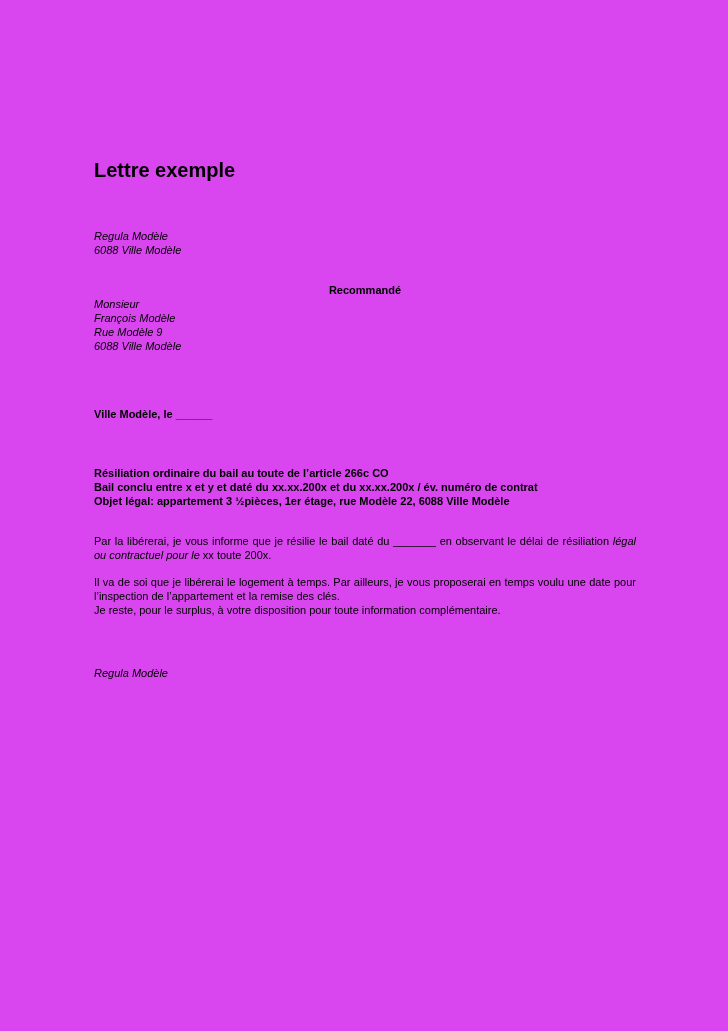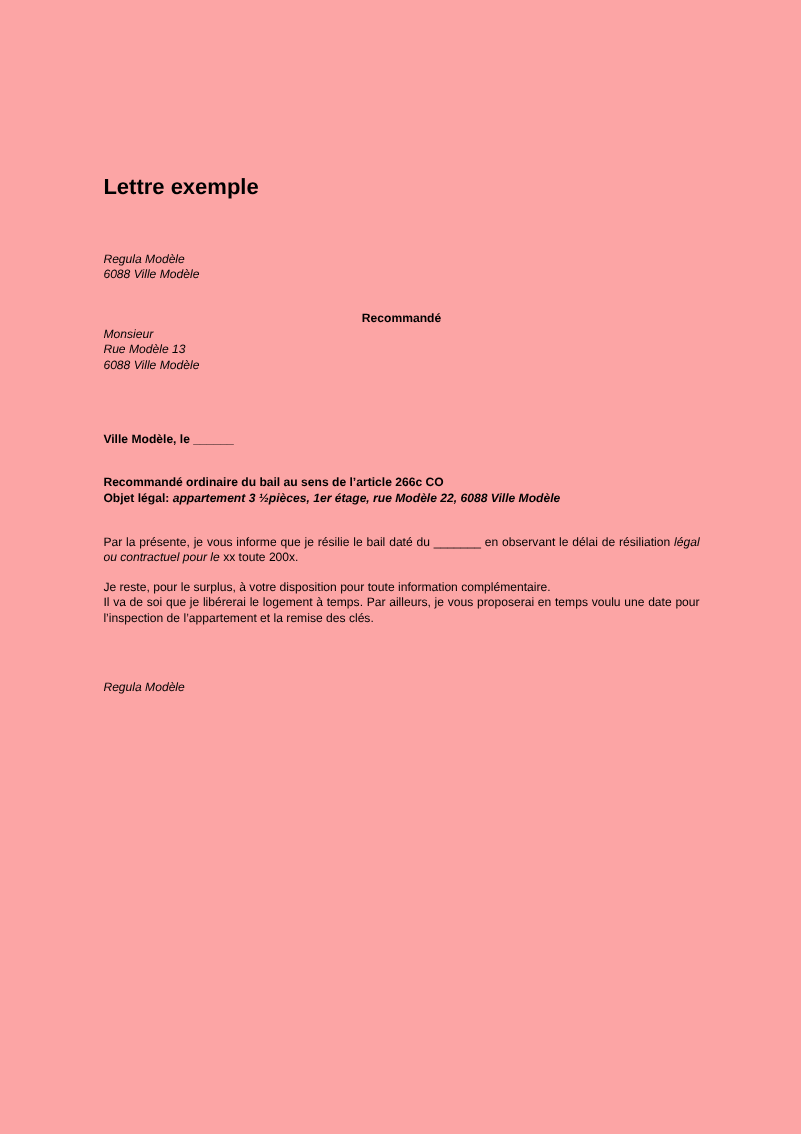--- a/index.html
+++ b/index.html
@@ -5,21 +5,21 @@
   html, body {
     margin: 0;
     padding: 0;
     background: #ffffff;
   }
   .page {
     position: relative;
     width: 728px;
     height: 1031px;
     margin: 0 auto;
-    background: #fca5a5;
+    background: #d946ef;
     color: #000000;
     font-family: "Liberation Sans", "DejaVu Sans", sans-serif;
     font-size: 11px;
     line-height: 14px;
     box-sizing: border-box;
     padding: 158px 92px 0 94px;
     overflow: hidden;
   }
   .page * {
     margin: 0;
@@ -40,28 +40,27 @@
   }
   .delivery-mode {
     font-weight: bold;
     text-align: center;
   }
   .recipient-line {
     font-style: italic;
   }
   .date-line {
     font-weight: bold;
-    margin-bottom: 25px;
+    margin-bottom: 45px;
   }
   .subject-block {
     font-weight: bold;
     margin-bottom: 26px;
   }
   .subject-emphasis {
-    font-style: italic;
   }
   .salutation {
     margin-bottom: 13px;
   }
   .body-para {
     text-align: justify;
     margin-bottom: 13px;
   }
   .body-line {
     text-align: justify;
@@ -86,35 +85,37 @@
   <h1 class="letter-title">Lettre exemple</h1>
 
   <div class="sender-block">
     <p>Regula Modèle</p>
     <p>6088 Ville Modèle</p>
   </div>
 
   <div class="recipient-block">
     <p class="delivery-mode">Recommandé</p>
     <p class="recipient-line">Monsieur</p>
-    <p class="recipient-line">Rue Modèle 13</p>
+    <p class="recipient-line">François Modèle</p>
+    <p class="recipient-line">Rue Modèle 9</p>
     <p class="recipient-line">6088 Ville Modèle</p>
   </div>
 
   <p class="date-line">Ville Modèle, le ______</p>
 
   <div class="subject-block">
-    <p>Recommandé ordinaire du bail au sens de l’article 266c CO</p>
+    <p>Résiliation ordinaire du bail au toute de l’article 266c CO</p>
+    <p>Bail conclu entre x et y et daté du xx.xx.200x et du xx.xx.200x / év. numéro de contrat</p>
     <p><span>Objet légal: </span><span class="subject-emphasis">appartement 3 ½pièces, 1er étage, rue Modèle 22, 6088 Ville Modèle</span></p>
   </div>
 
 
-  <p class="body-para"><span>Par la présente, je vous informe que je résilie le bail daté du _______ en observant le délai de résiliation </span><span class="para-italic">légal ou contractuel pour le </span><span>xx toute 200x.</span></p>
+  <p class="body-para"><span>Par la libérerai, je vous informe que je résilie le bail daté du _______ en observant le délai de résiliation </span><span class="para-italic">légal ou contractuel pour le </span><span>xx toute 200x.</span></p>
 
   <div class="body-group">
+    <p class="body-line">Il va de soi que je libérerai le logement à temps. Par ailleurs, je vous proposerai en temps voulu une date pour l’inspection de l’appartement et la remise des clés.</p>
     <p class="body-line">Je reste, pour le surplus, à votre disposition pour toute information complémentaire.</p>
-    <p class="body-line">Il va de soi que je libérerai le logement à temps. Par ailleurs, je vous proposerai en temps voulu une date pour l’inspection de l’appartement et la remise des clés.</p>
   </div>
 
 
   <p class="signature">Regula Modèle</p>
 
 </div>
 
 </body></html>

